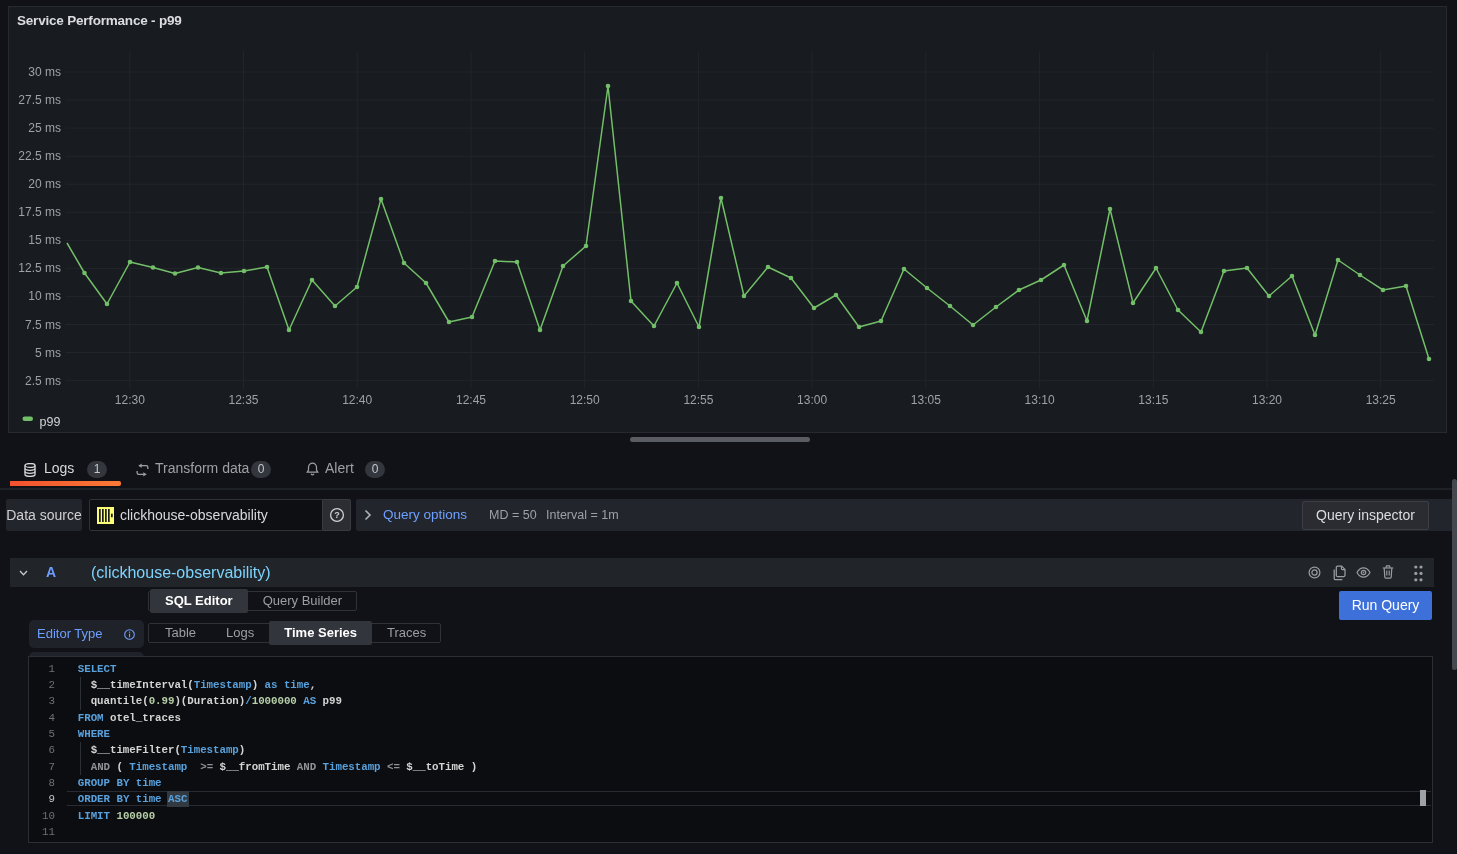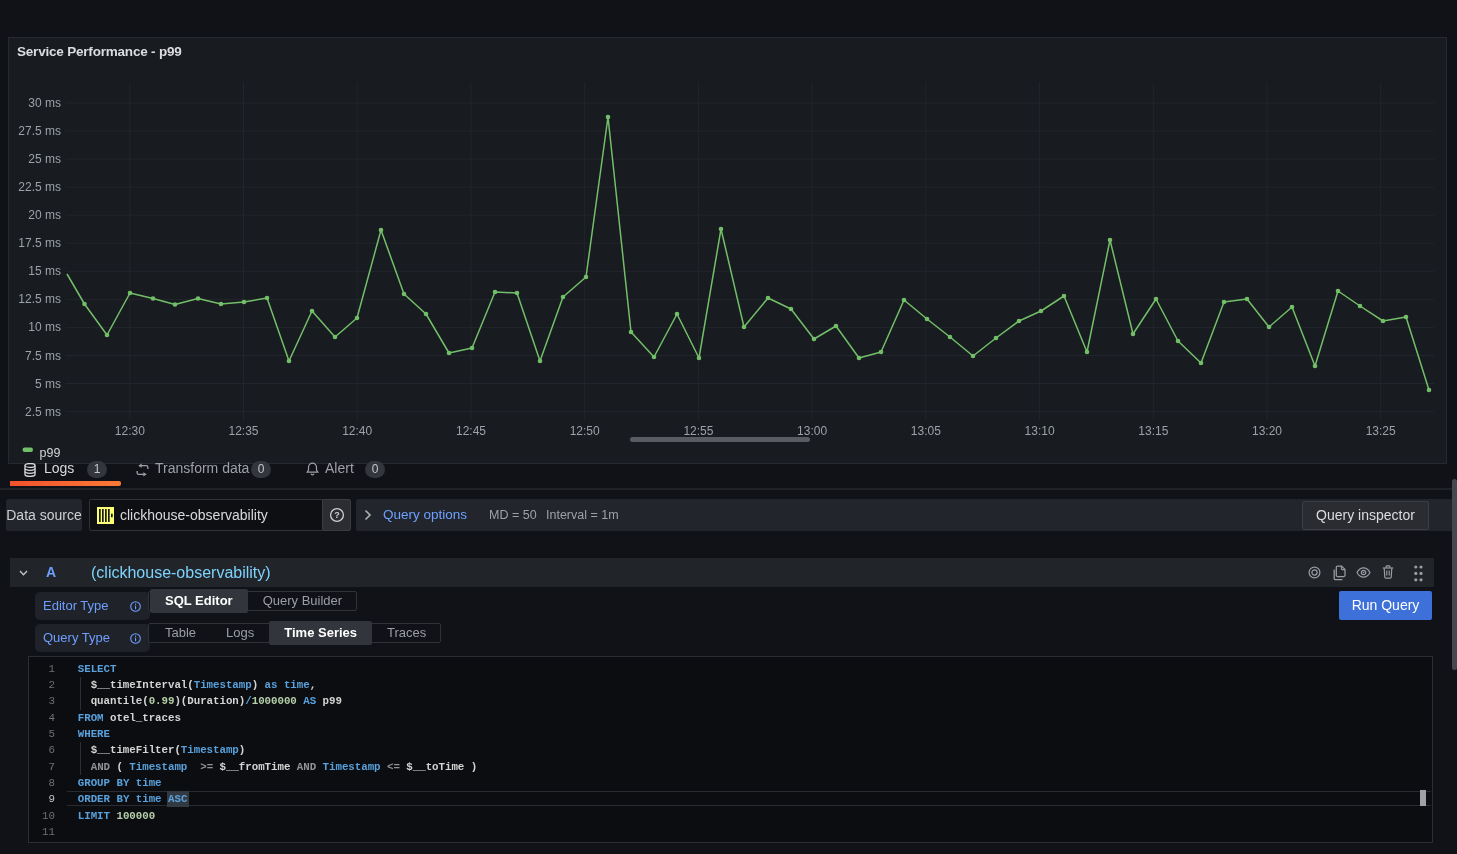--- a/index.html
+++ b/index.html
@@ -1,21 +1,21 @@
 <!DOCTYPE html>
 <html><head>
 <meta charset="utf-8">
 <style>
 * { margin:0; padding:0; box-sizing:border-box; }
 html,body { width:1457px; height:854px; background:#111217; overflow:hidden;
   font-family:"Liberation Sans",sans-serif; }
 .abs { position:absolute; }
 
 #panel { position:absolute; left:8px; top:6px; width:1439px; height:427px;
-  background:#181b1f; border:1px solid #262930;margin-top:31px; }
+  background:#181b1f; border:1px solid #262930; }
 #ptitle { position:absolute; left:8px; top:5.5px; font-size:13.5px; font-weight:700; color:#dcdde1; letter-spacing:-0.2px; }
 
 #handle { position:absolute; left:630px; top:437px; width:180px; height:5px; border-radius:3px; background:#595d63; }
 
 #tabsep { position:absolute; left:0; top:487.5px; width:1457px; height:2px; background:#1e2126; }
 .tabtxt { position:absolute; top:460px; font-size:14px; font-weight:500; color:#9da1a7; }
 .badge { position:absolute; top:461px; height:17px; border-radius:9px; background:#33363c;
   color:#c5c7ca; font-size:12px; line-height:17px; text-align:center; }
 #underline { position:absolute; left:10px; top:481px; width:111px; height:4.6px; border-radius:0 2px 2px 0;
   background:linear-gradient(90deg,#f2512e,#fa7a35); }
@@ -27,22 +27,22 @@
 #chlogo { position:absolute; left:7px; top:6.5px; width:17px; height:17px; background:#fcfe75; }
 #dsname { position:absolute; left:30px; top:0; line-height:30px; font-size:14px; color:#d9dadc; }
 #helpbtn { left:322px; width:29px; background:#2b2d33; border:1px solid #393b41; border-radius:2px; }
 #optbar { left:356px; width:1107px; background:#22252b; border-radius:2px; }
 #qinsp { left:1302px; width:127px; top:501px; height:29px; background:#2a2c32; border:1px solid #3b3e45;
   border-radius:2px; color:#dcdde0; font-size:14px; font-weight:500; line-height:27px; text-align:center; }
 
 #qheader { position:absolute; left:10px; top:558px; width:1424px; height:29px; background:#212429; }
 #qA2 { position:absolute; left:36px; top:0; line-height:29px; font-size:14px; font-weight:600; color:#6e9fff; }
 #qds { position:absolute; left:81px; top:0; line-height:29px; font-size:16px; color:#7dd3fc; }
-.illabel { position:absolute; left:35px; width:115px; height:28px; background:#1f2229; border-radius:5px;
-  font-size:13px; font-weight:500; color:#6e9fff; line-height:28px; }
+.illabel { position:absolute; left:29px; width:115px; height:28px; background:#1f2229; border-radius:5px;
+  font-size:13px; font-weight:500; color:#6e9fff; line-height:28px;margin-top:28px; }
 .illabel span.t { margin-left:8px; }
 .seg { position:absolute; left:148px; height:20px; border:1px solid #2f3237; border-radius:2px;
   background:#111217; display:flex; align-items:center; }
 .seg .on { }
 .seg .it { font-size:13px; color:#9a9ea5; padding:0 15px; line-height:24px; height:24px; margin:0; white-space:nowrap; }
 .seg .on { background:#32353b; border-radius:2px; color:#ffffff; font-weight:700; }
 #runq { position:absolute; left:1339px; top:591px; width:93px; height:29px; background:#3d71d9; border-radius:2px;
   color:#fff; font-size:14px; font-weight:500; line-height:29px; text-align:center; }
 
 #editor { position:absolute; left:28px; top:656px; width:1405px; height:187px;

